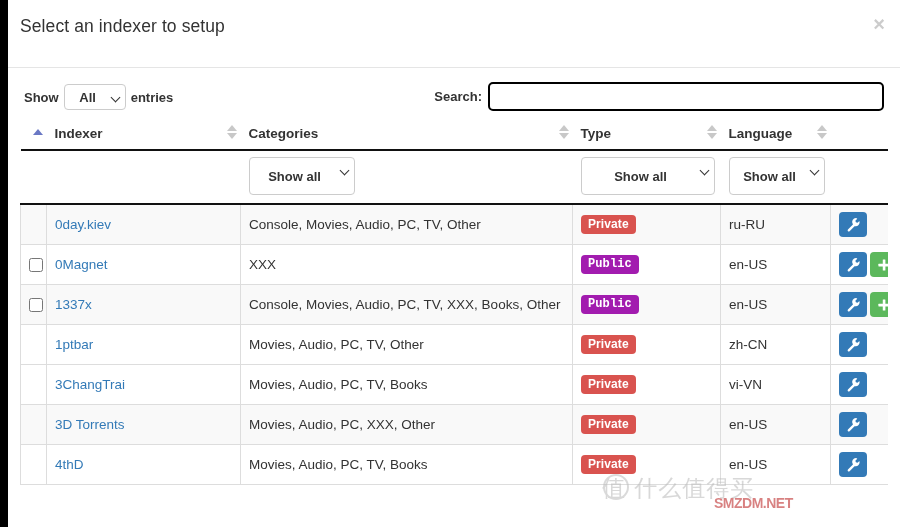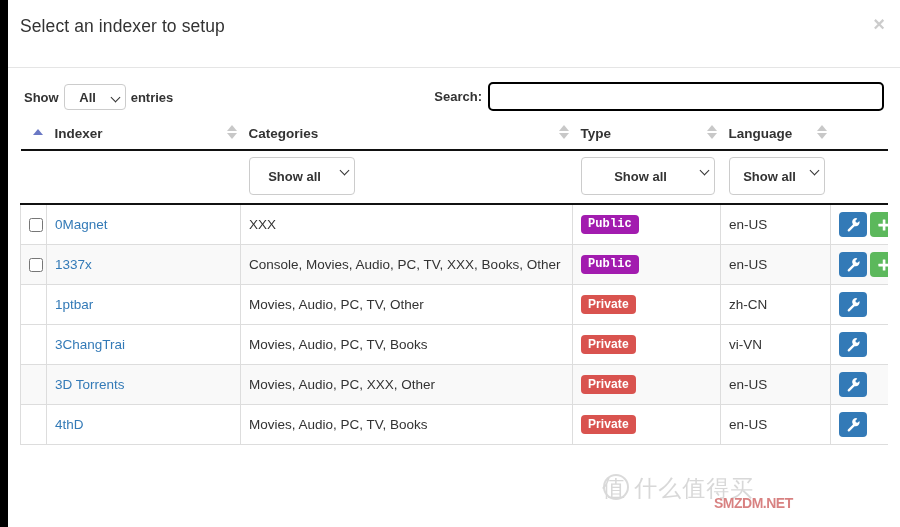--- a/index.html
+++ b/index.html
@@ -352,20 +352,32 @@
             </td>
             <td>
               <span class="sel-wrap">
                 <select class="sel sel-filter" id="filter-lang-sel"><option value="Show all">Show all</option><option value="en-US">en-US</option><option value="ru-RU">ru-RU</option><option value="zh-CN">zh-CN</option><option value="fr-FR">fr-FR</option><option value="vi-VN">vi-VN</option></select>
               </span>
             </td>
             <td></td>
           </tr>
         </thead>
         <tbody class="data-body" id="tbody">
+            <tr class="odd">
+              <td class="cell-check"></td>
+              <td class="cell-indexer"><a>0day.kiev</a></td>
+              <td class="cell-cats">Console, Movies, Audio, PC, TV, Other</td>
+              <td><span class="badge badge-private">Private</span></td>
+              <td>ru-RU</td>
+              <td class="cell-act"><button class="btn-ico btn-wrench">
+                  <svg width="15" height="15" viewBox="0 0 16 16" fill="#fff">
+                    <path d="M11.4 1.2a4.3 4.3 0 0 0-4 6.9L2.1 13.4a1.2 1.2 0 0 0 1.7 1.7l5.3-5.3a4.3 4.3 0 0 0 5.2-5.6l-2 2-1.8-.5-.5-1.8 2-2a4.3 4.3 0 0 0-.6-.7z"></path>
+                  </svg>
+                </button></td>
+            </tr>
             <tr class="even">
               <td class="cell-check"><input type="checkbox" style=""></td>
               <td class="cell-indexer"><a>0Magnet</a></td>
               <td class="cell-cats">XXX</td>
               <td><span class="badge badge-public">Public</span></td>
               <td>en-US</td>
               <td class="cell-act"><button class="btn-ico btn-wrench">
                   <svg width="15" height="15" viewBox="0 0 16 16" fill="#fff">
                     <path d="M11.4 1.2a4.3 4.3 0 0 0-4 6.9L2.1 13.4a1.2 1.2 0 0 0 1.7 1.7l5.3-5.3a4.3 4.3 0 0 0 5.2-5.6l-2 2-1.8-.5-.5-1.8 2-2a4.3 4.3 0 0 0-.6-.7z"></path>
                   </svg>

